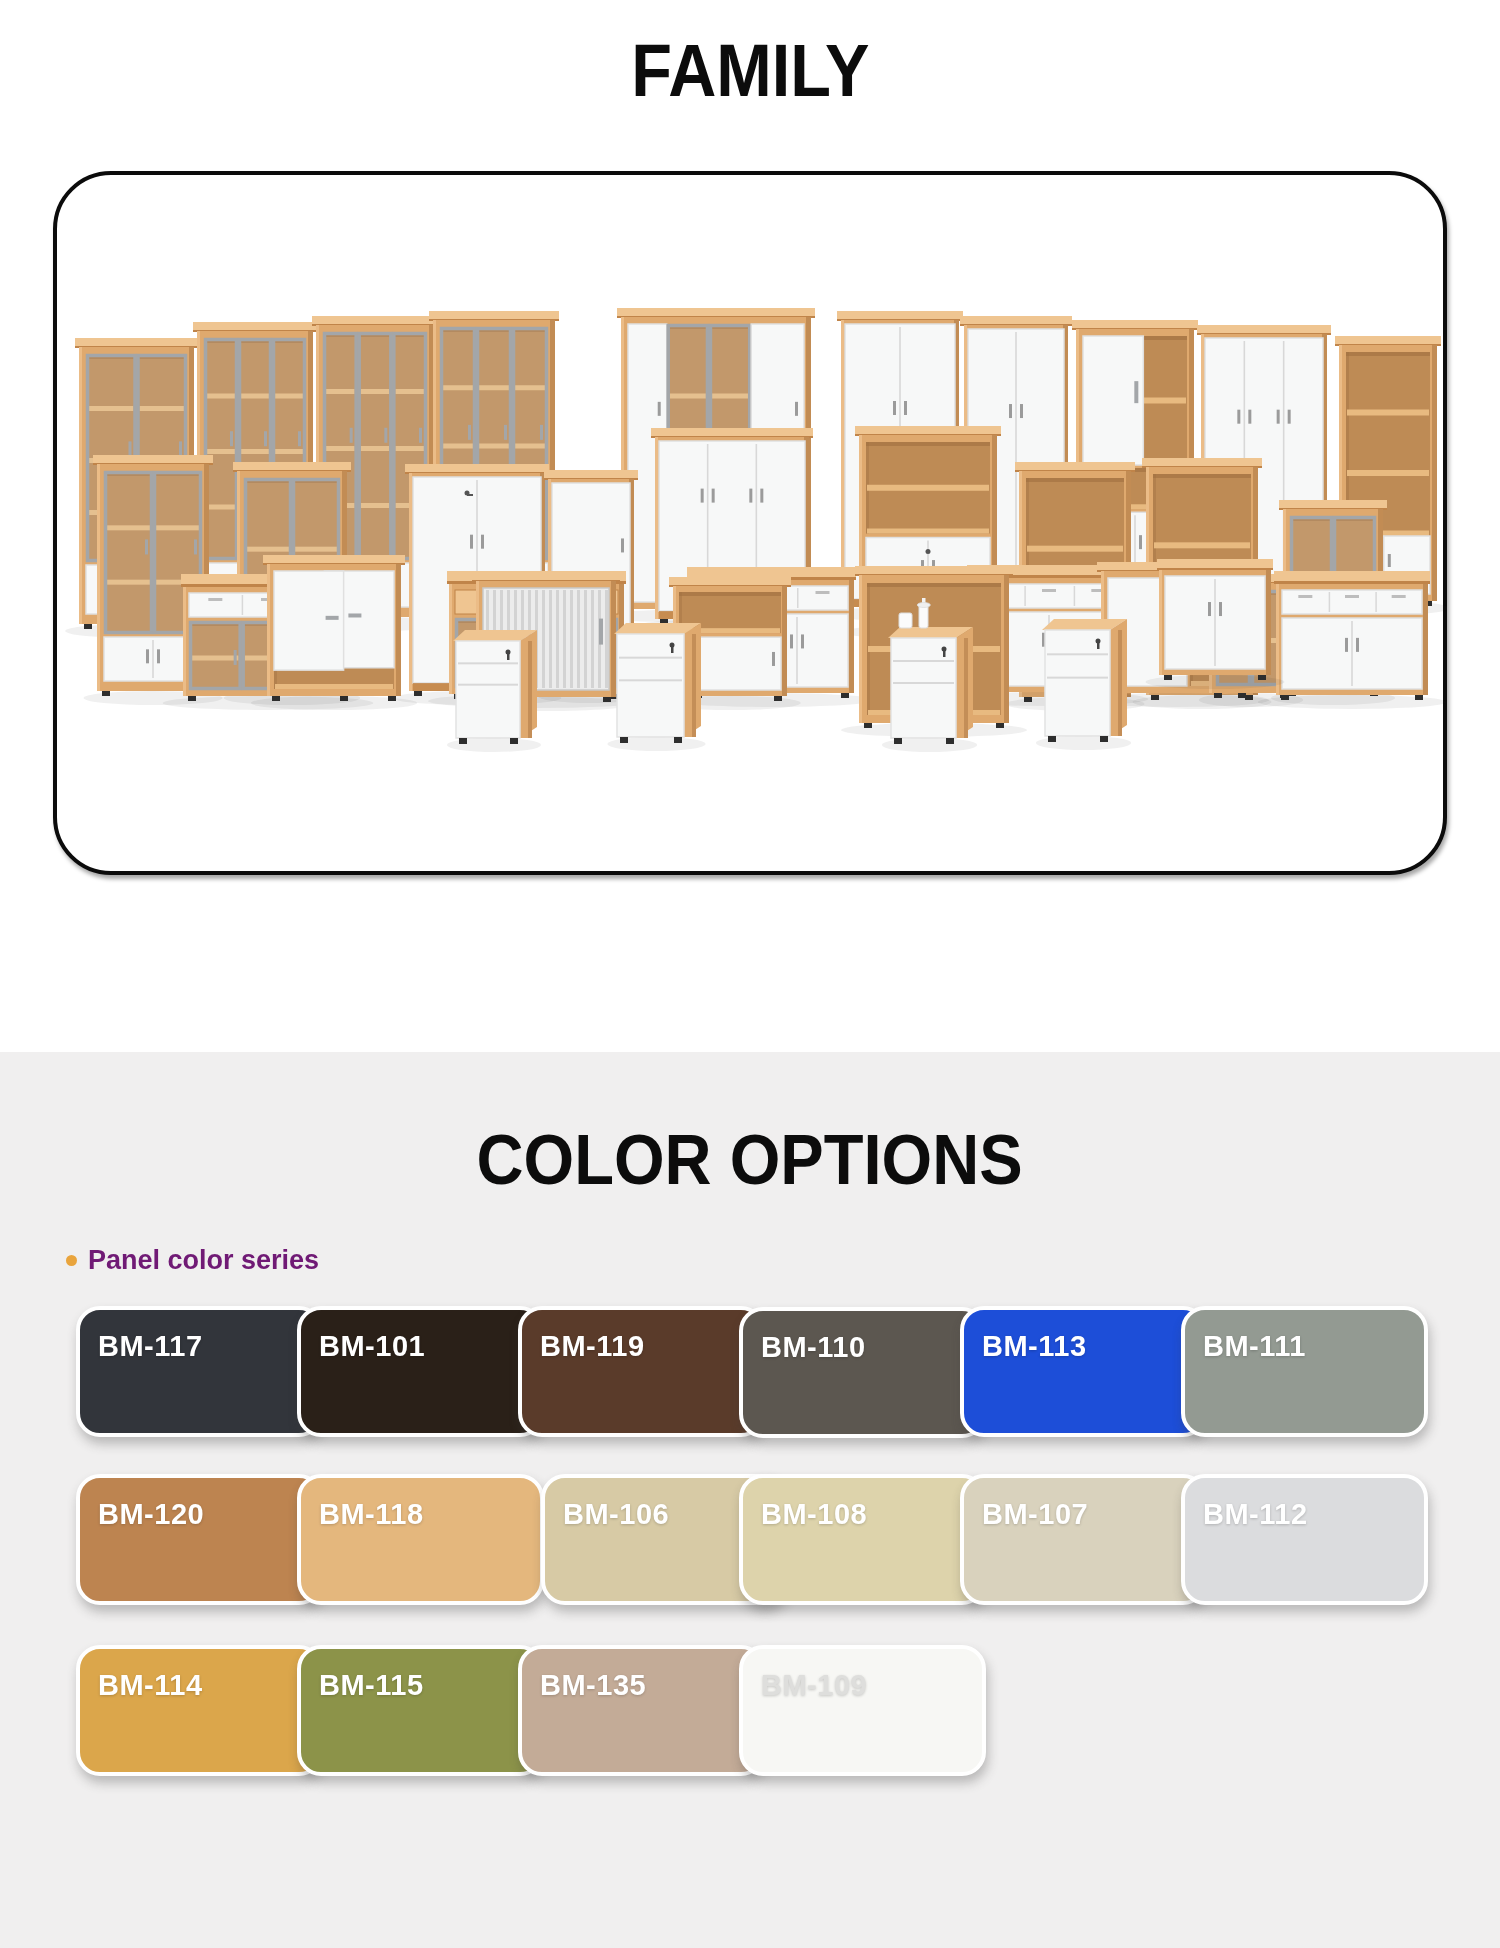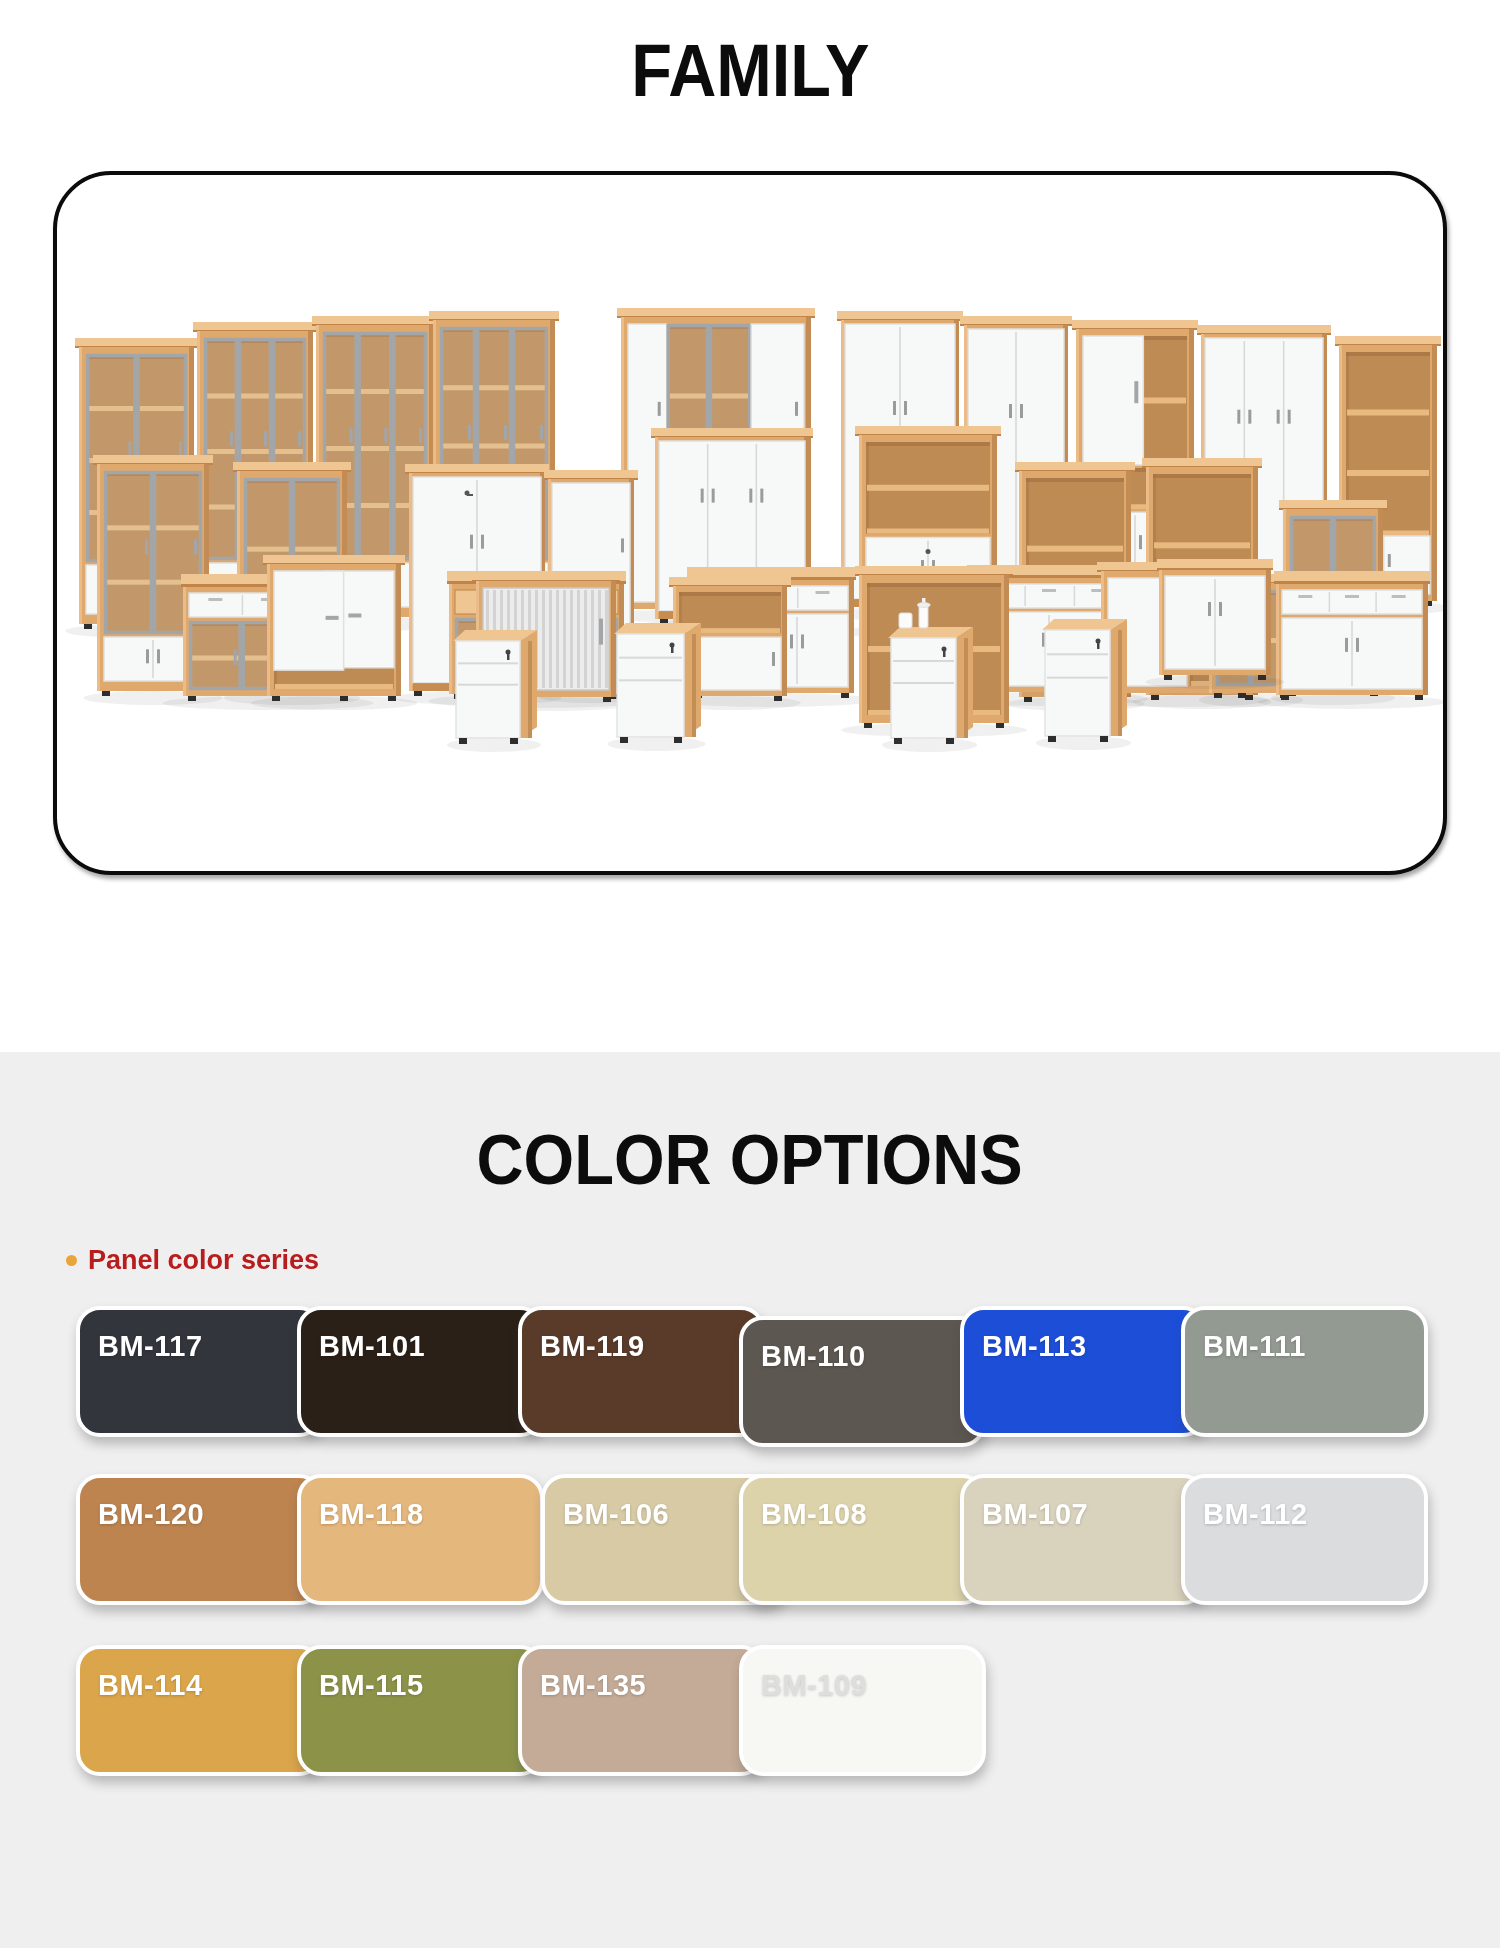--- a/index.html
+++ b/index.html
@@ -22,21 +22,21 @@
     position:absolute;left:0;top:1052px;width:1500px;height:896px;
     background:#F0EFEF;
   }
   .color-title-wrap{position:absolute;top:70px;left:0;width:1500px;text-align:center;}
   .color-title{
     display:inline-block;font-size:70px;font-weight:800;color:#0c0c0c;
     transform:scaleX(.93);line-height:1.1;
   }
   .series-row{position:absolute;left:66px;top:193px;display:flex;align-items:center;gap:11px;}
   .series-bullet{width:11px;height:11px;border-radius:50%;}
-  .series-label{font-size:27px;font-weight:600;color:#b91c1c;}
+  .series-label{font-size:27px;font-weight:600;color:#701a75;}
   .swatch{
     position:absolute;width:247px;height:131px;box-sizing:border-box;
     border:4px solid #ffffff;border-radius:24px;
     box-shadow:2px 7px 11px rgba(60,60,60,.30);
   }
   .swatch-label{
     position:absolute;left:18px;top:20px;font-size:29px;font-weight:600;
     letter-spacing:.5px;color:#fff;text-shadow:0 1px 3px rgba(0,0,0,.20);
   }
   .tx-wood-h{background-image:repeating-linear-gradient(0deg, rgba(0,0,0,.08) 0 2px, rgba(0,0,0,0) 2px 6px, rgba(255,255,255,.05) 6px 8px, rgba(0,0,0,0) 8px 13px);}
@@ -860,21 +860,21 @@
   <div id="swatch-grid">
       <div class="swatch tx-marble" style="left: 76px; top: 254px; background: rgb(50, 53, 59);">
         <span class="swatch-label">BM-117</span>
       </div>
       <div class="swatch tx-wood-h" style="left: 297px; top: 254px; background: rgb(42, 32, 24);">
         <span class="swatch-label">BM-101</span>
       </div>
       <div class="swatch tx-wood-h" style="left: 518px; top: 254px; background: rgb(90, 59, 42);">
         <span class="swatch-label">BM-119</span>
       </div>
-      <div class="swatch" style="left: 739px; top: 264px; background: rgb(92, 87, 80);">
+      <div class="swatch" style="left: 739px; top: 255px; background: rgb(92, 87, 80);">
         <span class="swatch-label">BM-110</span>
       </div>
       <div class="swatch" style="left: 960px; top: 254px; background: #1d4ed8;">
         <span class="swatch-label">BM-113</span>
       </div>
       <div class="swatch" style="left: 1181px; top: 254px; background: rgb(147, 154, 146); padding-left: 33px;">
         <span class="swatch-label">BM-111</span>
       </div>
       <div class="swatch tx-wood-v" style="left: 76px; top: 422px; background: rgb(189, 132, 80);">
         <span class="swatch-label">BM-120</span>

